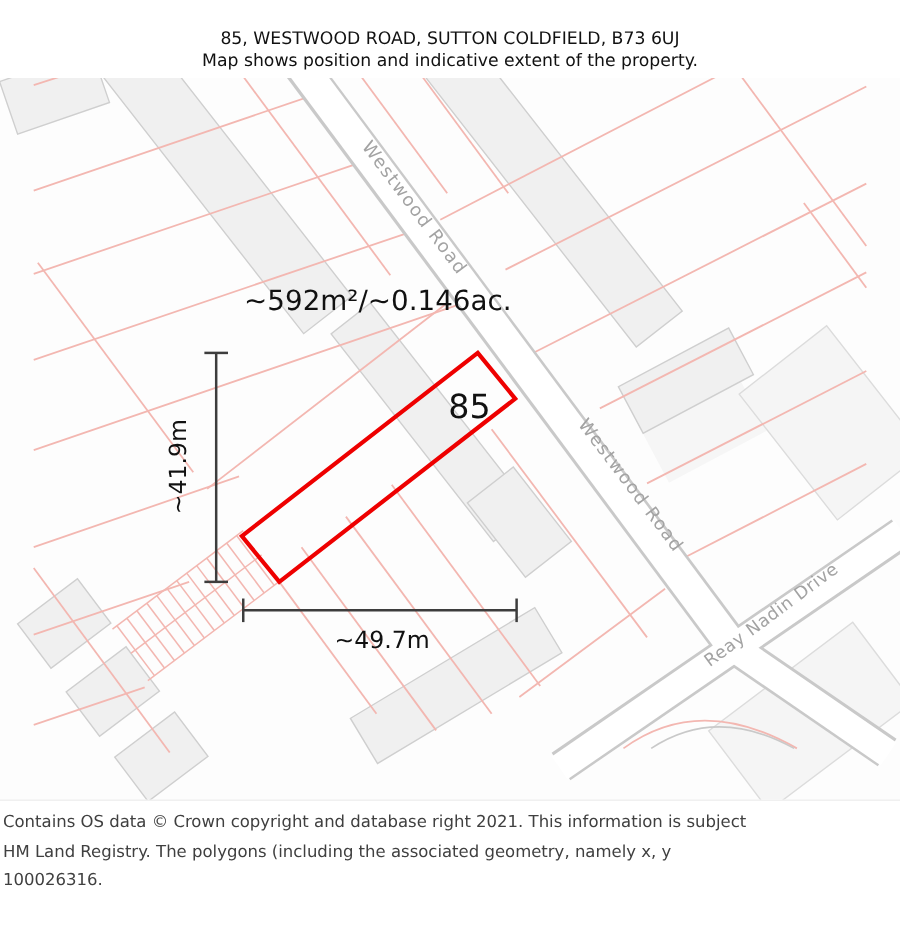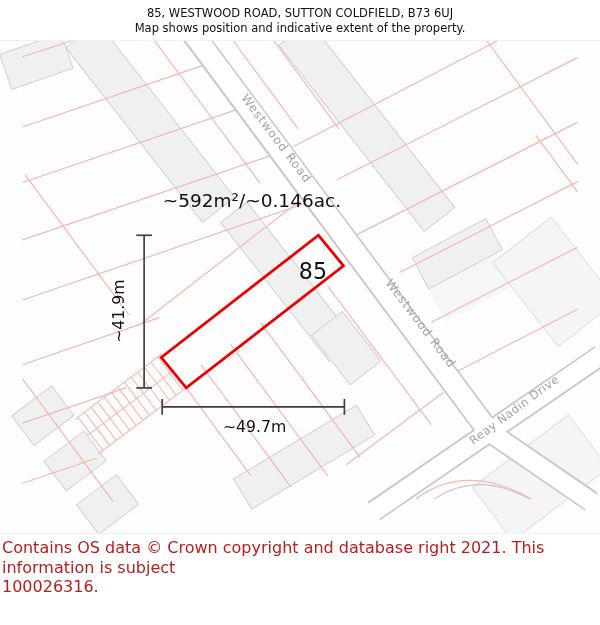--- a/index.html
+++ b/index.html
@@ -1,26 +1,26 @@
 <!DOCTYPE html>
 <html><head>
 <meta charset="utf-8">
 <style>
   html,body{margin:0;padding:0;background:#ffffff;}
   body{width:600px;height:625px;position:relative;overflow:hidden;
        font-family:"DejaVu Sans","Liberation Sans",sans-serif;color:#1a1a1a;}
-  .header{position:absolute;top:0;left:0;width:600px;height:40px;text-align:center;
+  .header{position:absolute;top:12px;left:0;width:600px;height:40px;text-align:center;
           padding-top:6px;box-sizing:border-box;background:#fff;z-index:3;}
   .header .title{font-size:11.5px;line-height:15px;color:#111;}
   .header .subtitle{font-size:11.5px;line-height:15px;color:#111;text-align:center;}
   .map-wrap{position:absolute;top:40px;left:0;width:600px;height:494px;background:#fdfdfd;
             border-top:1px solid #f0f0f0;border-bottom:1px solid #f0f0f0;box-sizing:border-box;overflow:hidden;}
   .map-wrap svg{display:block;}
   .footer{position:absolute;top:536px;left:0;width:596px;padding:2px 2px 0 2px;background:#fff;}
-  .footer div{font-size:16px;line-height:19.5px;color:#b91c1c;}
+  .footer div{font-size:11px;line-height:19.5px;color:#404040;}
   
   .bld{fill:#f0f0f0;stroke:#cfcfcf;stroke-width:1;}
   .bld-pale{fill:#f5f5f5;stroke:#dcdcdc;stroke-width:1;}
   .bld-flat{fill:#f6f6f6;stroke:none;}
   .pk{stroke:#f3b7b1;stroke-width:1.3;fill:none;}
   .pk-thin{stroke:#f3b7b1;stroke-width:1.1;fill:none;}
   .road-case{stroke:#c9c9c9;fill:none;}
   .road-fill{stroke:#ffffff;fill:none;}
   .dim{stroke:#3d3d3d;stroke-width:1.8;fill:none;}
   .road-label{fill:#a3a3a3;letter-spacing:1px;font-size:13px;}
@@ -134,14 +134,15 @@
     <text class="map-text" x="251" y="463" text-anchor="middle" font-size="17">~49.7m</text>
   </g>
 
   <text class="map-text" x="248" y="219" text-anchor="middle" font-size="20">~592m²/~0.146ac.</text>
   <text class="map-text" x="314" y="297" text-anchor="middle" font-size="24">85</text>
 </svg>
 </div>
 
 <div class="footer">
   <div>Contains OS data © Crown copyright and database right 2021. This information is subject</div>
+  <div>HM Land Registry. The polygons (including the associated geometry, namely x, y</div>
   <div>100026316.</div>
 </div>
 
 </body></html>

